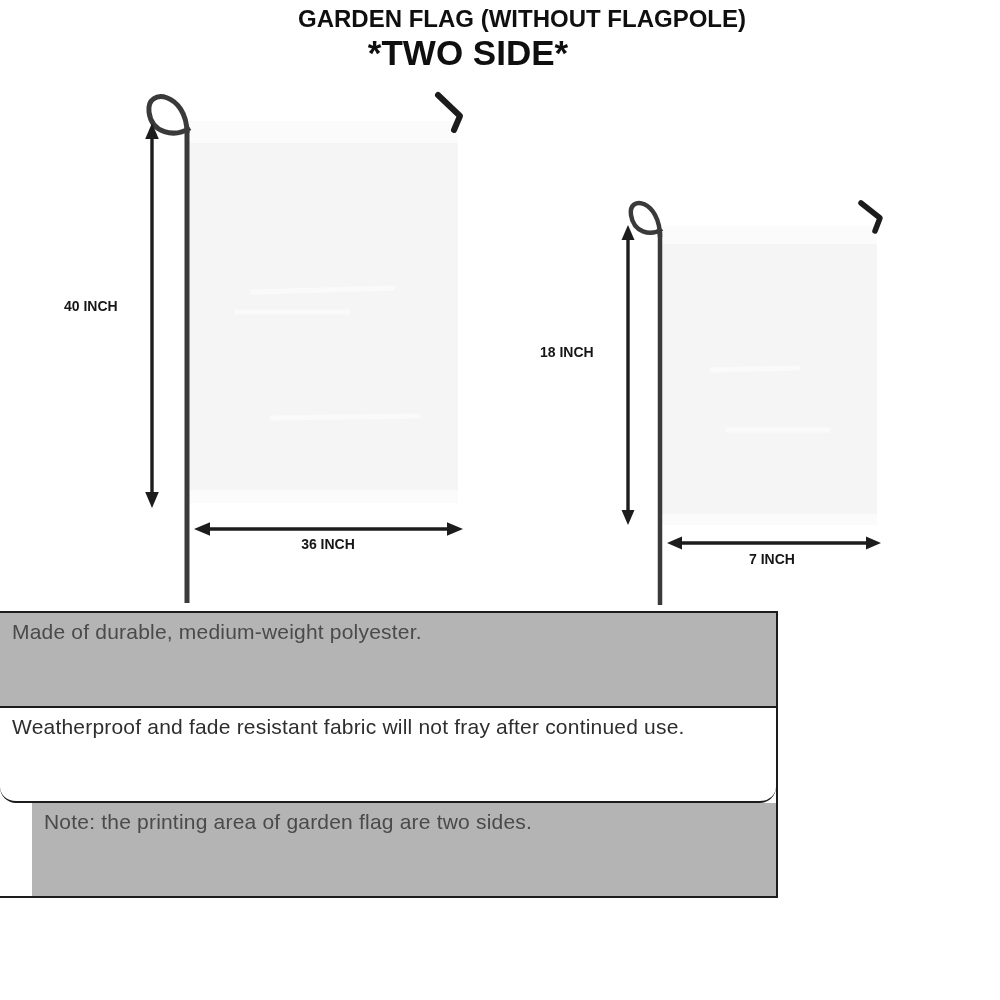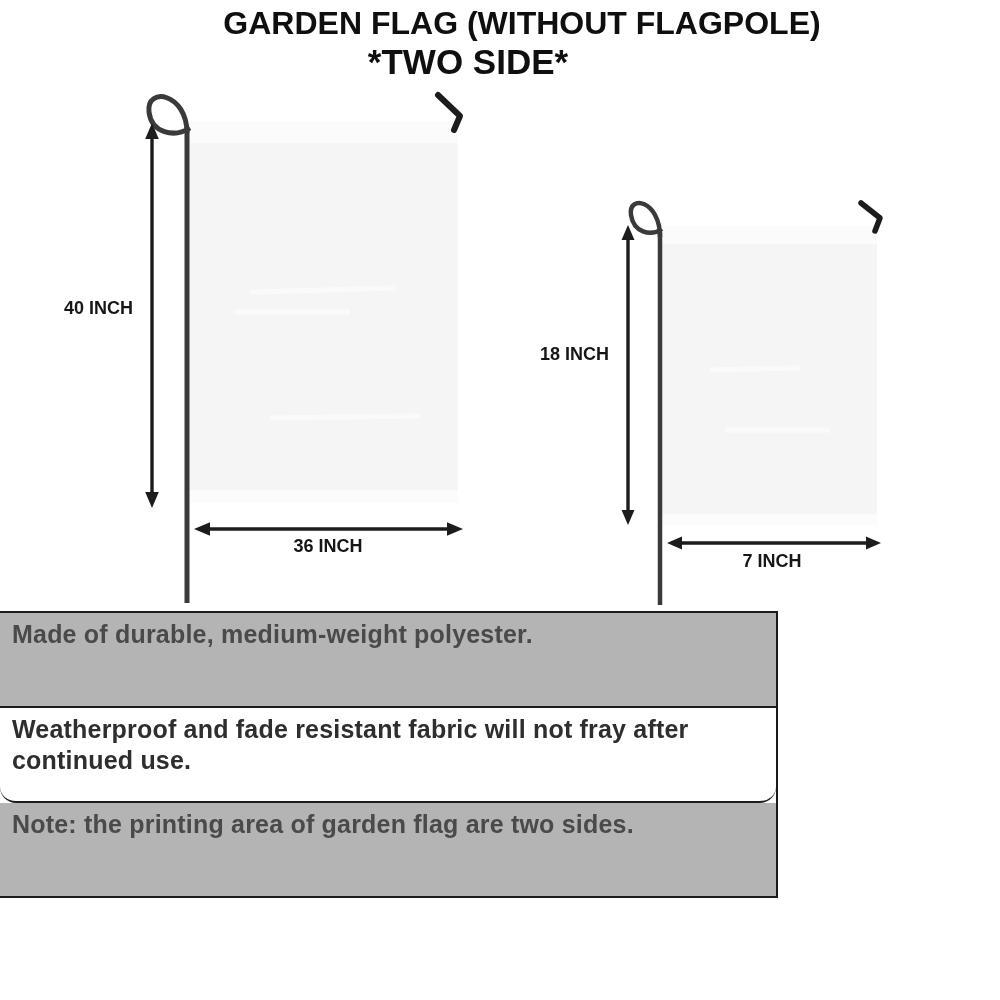--- a/index.html
+++ b/index.html
@@ -21,21 +21,21 @@
     top: 6px;
     left: 0;
     width: 1000px;
     text-align: center;
     color: var(--title, #0f0f0f);
     font-weight: 900;
     letter-spacing: 0px;
     line-height: 1.12;
   }
   .title-line1 {
-    font-size: 32px;
+    font-size: 24px;
     padding-left: 44px;
   }
   .title-line2 {
     font-size: 35px;
     position: relative;
     left: -32px;
   }
   
   .diagram-svg {
     position: absolute;
@@ -45,21 +45,21 @@
   .flag-body   { fill: var(--flag-fill, #f5f5f5); }
   .flag-sleeve { fill: var(--flag-sleeve, #fbfbfb); }
   .flag-streak { stroke: #ffffff; stroke-width: 5; opacity: 0.55; }
   .pole        { stroke: var(--pole, #3a3a3a); fill: none; }
   .hook        { stroke: var(--ink, #1c1c1c); fill: none; stroke-linecap: round; stroke-linejoin: round; }
   .dim-line    { stroke: var(--ink, #1c1c1c); stroke-width: 3.4; }
   .dim-head    { fill: var(--ink, #1c1c1c); }
   
   .dim-label {
     position: absolute;
-    font-size: 18px;
+    font-size: 14px;
     font-weight: 700;
     color: #161616;
     white-space: nowrap;
   }
   .dim-label.centered { width: 120px; text-align: center; }
   
   .features-table {
     position: absolute;
     top: 611px;
     left: 0;
@@ -70,26 +70,25 @@
     border-top: 2px solid var(--ink, #1f1f1f);
     border-right: 2px solid var(--ink, #1f1f1f);
     border-bottom: 2px solid var(--ink, #1f1f1f);
     box-sizing: border-box;
   }
   .feature-row {
     flex: 1 1 0;
     border-bottom: 2px solid var(--ink, #1f1f1f);
     box-sizing: border-box;
     padding: 6px 12px 0 12px;
-    font-size: 25px;
+    font-size: 21px;
     letter-spacing: 0.2px;
     line-height: 1.25;
-    font-weight: bold;
   }
-  .feature-row:last-child { border-bottom: none; }
+  .feature-row:last-child { border-bottom: none; margin-left: 32px; }
   .feature-row.gray  { background: var(--stripe-gray, #b4b4b4); color: var(--text-on-gray, #4a4a4a); }
   .feature-row.white { background: #ffffff; color: var(--text-on-white, #2e2e2e); border-radius: 16px; }
 </style>
 </head>
 <body>
 
 <div class="page">
 
   <div class="title-block">
     <div class="title-line1">GARDEN FLAG (WITHOUT FLAGPOLE)</div>

